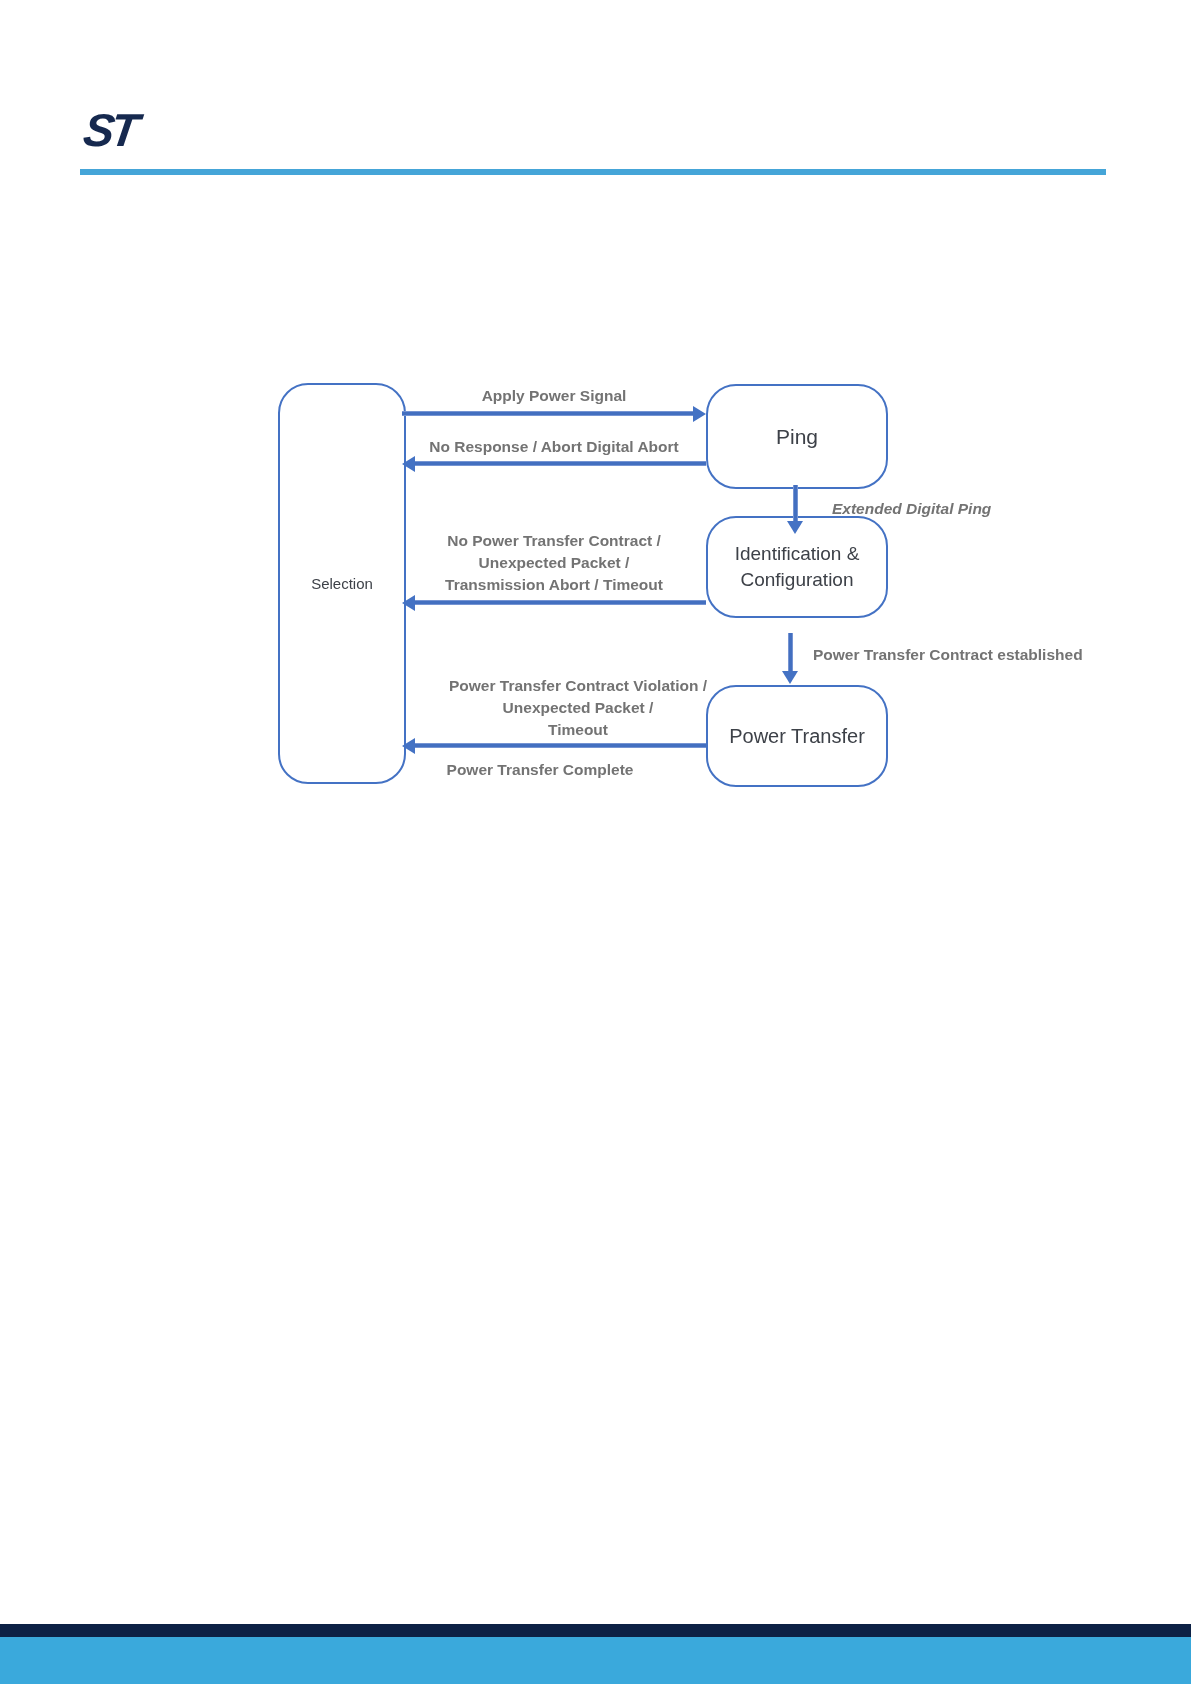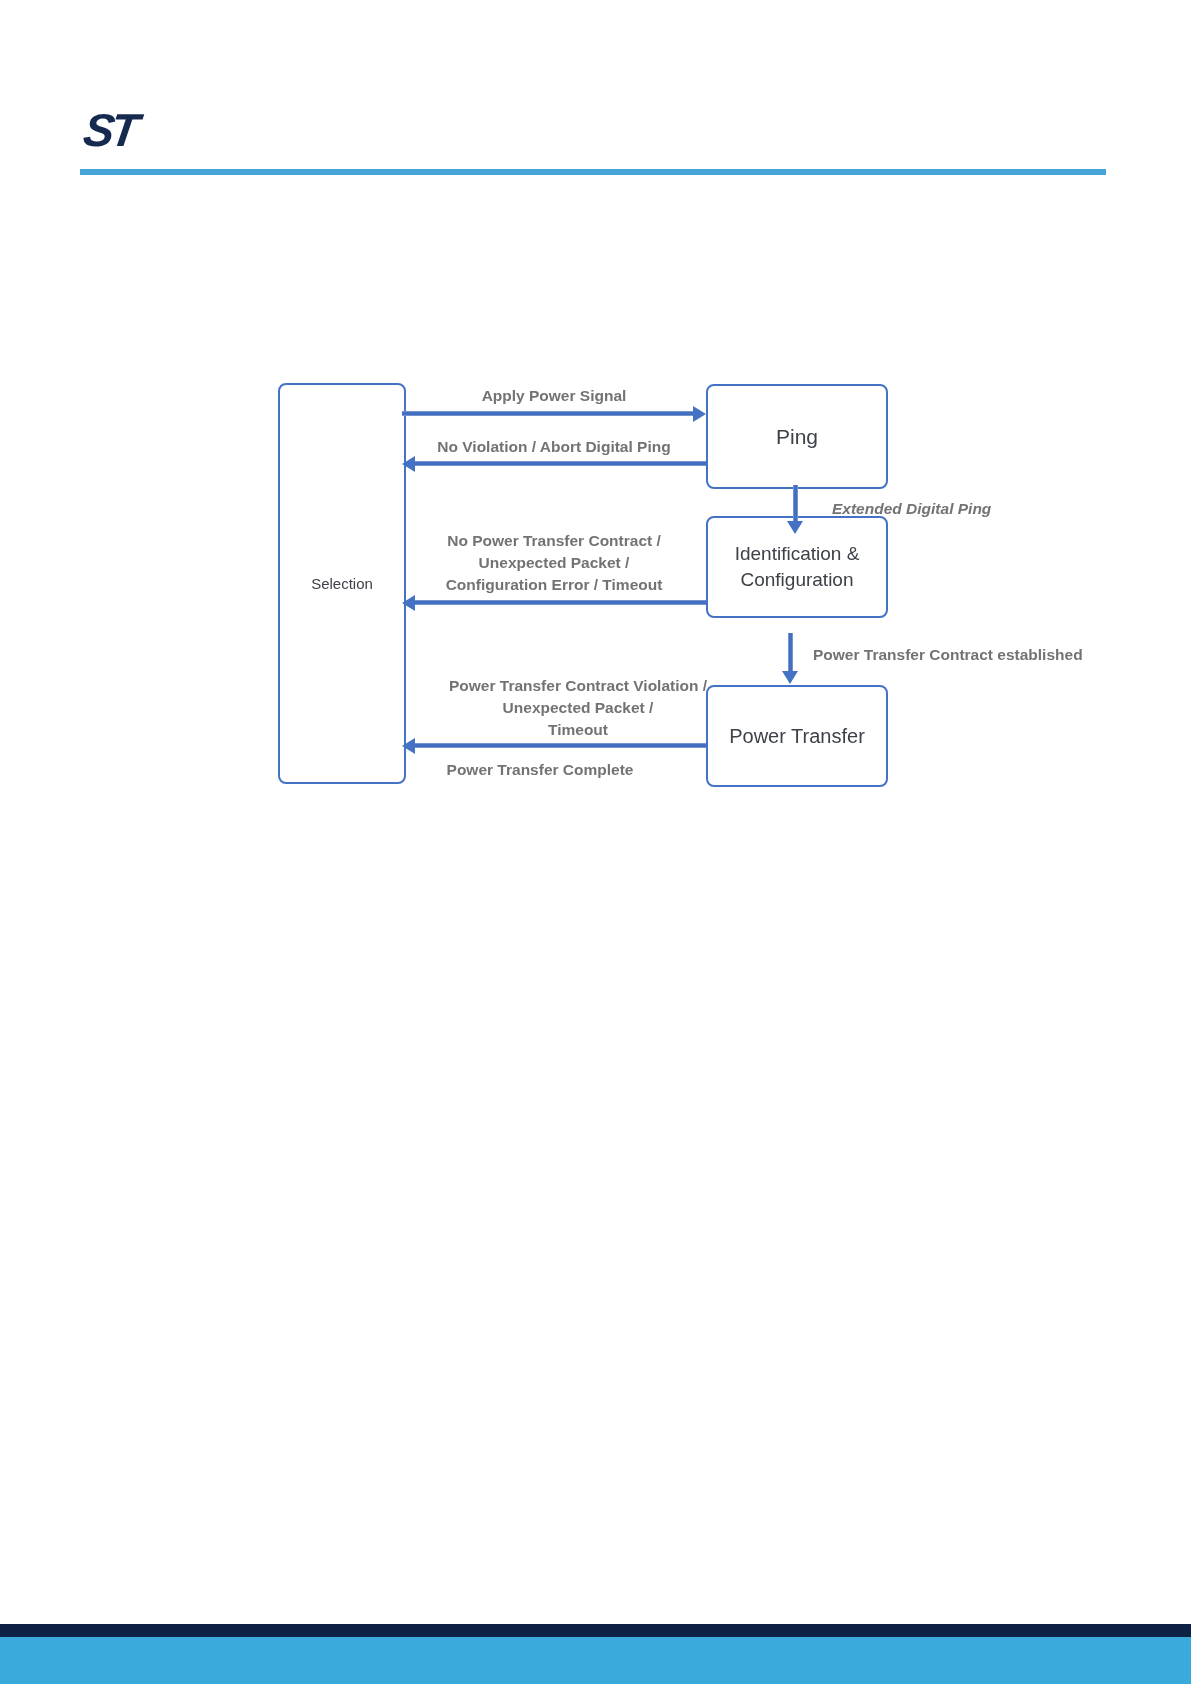--- a/index.html
+++ b/index.html
@@ -15,21 +15,21 @@
     font-size:46px;line-height:52px;letter-spacing:-4px;
     transform:skewX(-8deg);
     user-select:none;
   }
   .header-rule{
     position:absolute;left:80px;top:169px;width:1026px;height:6px;background:#45a5d8;
   }
 
   
   .state{
-    position:absolute;border:2.5px solid #4472c4;border-radius:8px;background:#ffffff;
+    position:absolute;border:2.5px solid #4472c4;border-radius:30px;background:#ffffff;
     display:flex;align-items:center;justify-content:center;text-align:center;
     color:#3d4148;
   }
   #box-selection{left:278px;top:383px;width:124px;height:397px;font-size:15px;}
   #box-ping{left:706px;top:384px;width:178px;height:101px;font-size:21px;}
   #box-identification{left:706px;top:516px;width:178px;height:98px;font-size:19px;line-height:26px;}
   #box-power-transfer{left:706px;top:685px;width:178px;height:98px;font-size:20px;}
 
   
   .harrow{position:absolute;height:16px;}
@@ -133,28 +133,28 @@
       <div class="shaft"></div>
       <div class="head-down"></div>
     </div>
     <div class="harrow to-left" id="arrow-violation">
       <div class="shaft"></div>
       <div class="head-left"></div>
     </div>
 
     <div class="tlabel centered" id="lbl-apply">Apply Power Signal</div>
 
-    <div class="tlabel centered" id="lbl-no-response">No Violation / Abort Digital Ping</div>
+    <div class="tlabel centered" id="lbl-no-response">No Response / Abort Digital Abort</div>
 
     <div class="tlabel side" id="lbl-extended">Extended Digital Ping</div>
 
     <div class="tlabel centered" id="lbl-no-contract">
       <div>No Power Transfer Contract /</div>
       <div>Unexpected Packet /</div>
-      <div>Configuration Error / Timeout</div>
+      <div>Transmission Abort / Timeout</div>
     </div>
 
     <div class="tlabel side" id="lbl-established">Power Transfer Contract established</div>
 
     <div class="tlabel centered" id="lbl-violation">
       <div>Power Transfer Contract Violation /</div>
       <div>Unexpected Packet /</div>
       <div>Timeout</div>
     </div>
 

